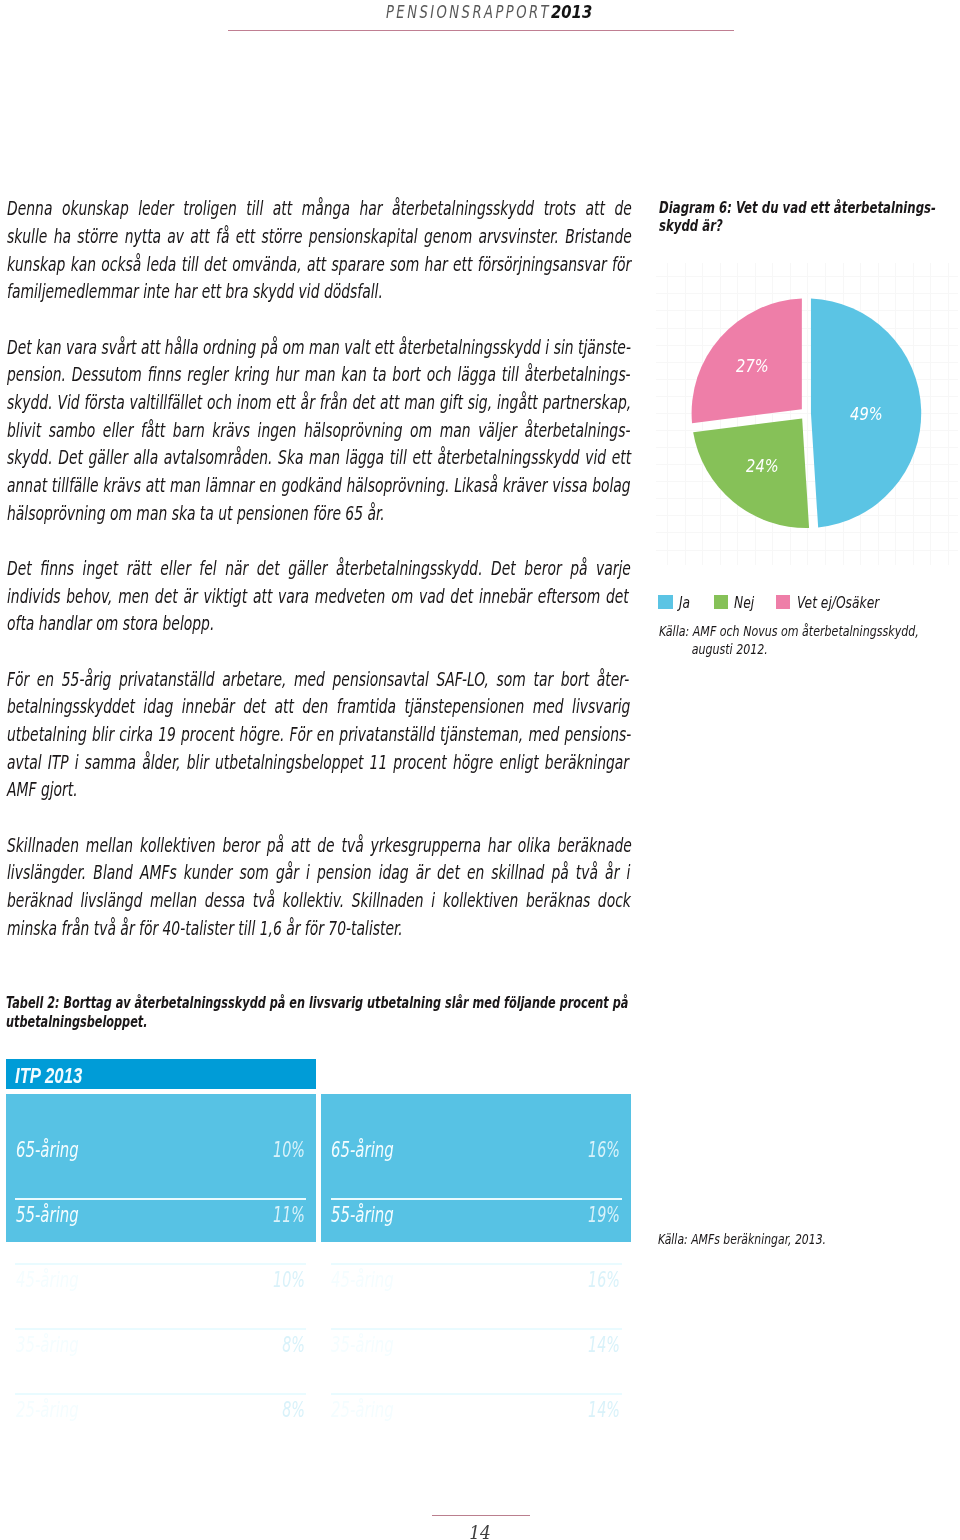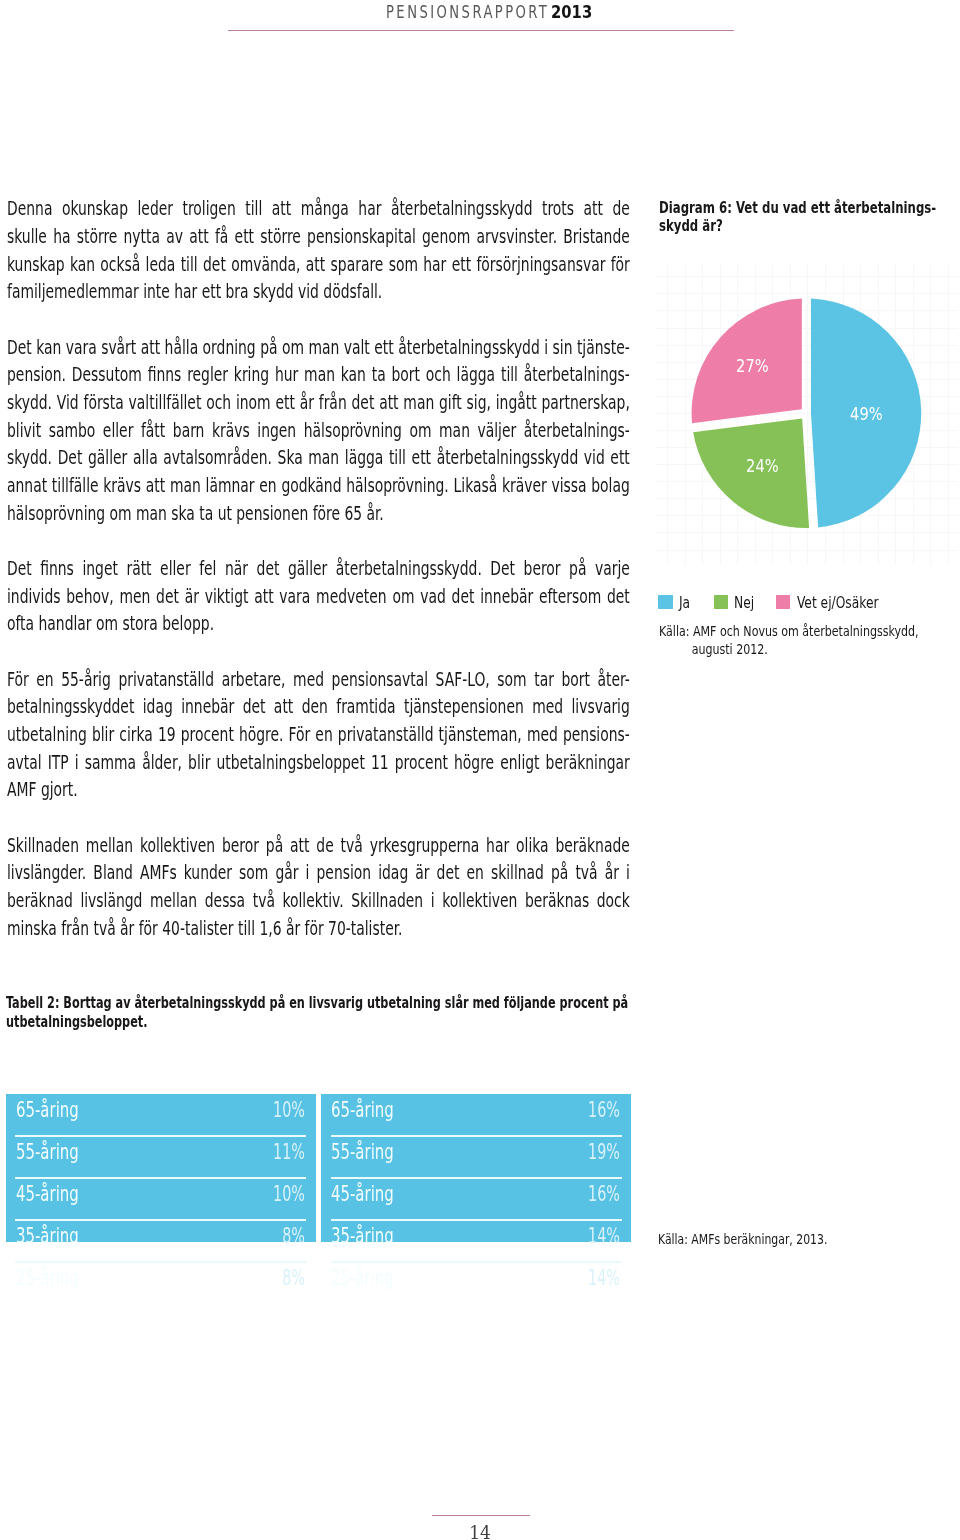--- a/index.html
+++ b/index.html
@@ -1,17 +1,17 @@
 <!DOCTYPE html>
 <html><head>
 <meta charset="utf-8">
 <style>
   html,body{margin:0;padding:0;}
   body{width:960px;height:1540px;background:#ffffff;font-family:"DejaVu Sans Condensed","DejaVu Sans",sans-serif;overflow:hidden;}
-  .page{position:relative;width:960px;height:1540px;}
+  .page{position:relative;width:960px;height:1540px;font-style:italic;}
 
   
   .hdr-text{position:absolute;left:386px;top:2px;height:20px;}
   .hdr-text span{position:absolute;left:0;top:0;font-size:18.3px;line-height:20px;
                  letter-spacing:3.05px;color:#585858;white-space:pre;
                  transform:scaleX(0.8);transform-origin:left top;}
   .hdr-text b{position:absolute;left:164.6px;top:0;font-size:18.3px;line-height:20px;font-weight:bold;
               color:#141414;white-space:pre;transform:scaleX(0.9);transform-origin:left top;}
   .hdr-rule{position:absolute;left:228.3px;top:30.2px;width:505.5px;height:1.3px;background:#c07f92;}
 
@@ -52,21 +52,21 @@
 
   
   .tbl{position:absolute;top:1058.8px;width:309.5px;height:183.7px;}
   .tbl.a{left:6.1px;}
   .tbl.b{left:321.4px;}
   .th{position:absolute;left:0;top:0;width:309.5px;background:#009cd7;height:29.8px;}
   .th span{position:absolute;left:9.2px;top:5.2px;font-size:21.5px;line-height:25px;color:#f2fcff;
            font-weight:bold;font-family:"Liberation Sans",sans-serif;display:block;
            transform:scaleX(0.778);transform-origin:left top;white-space:pre;}
   .tb{position:absolute;left:0;top:34.8px;width:309.5px;height:148.9px;background:#57c2e4;}
-  .tr{height:42px;position:relative;}
+  .tr{height:25px;position:relative;margin-top:40px;}
   .tr .sep{position:absolute;left:9.2px;right:9.2px;top:-0.3px;height:1.6px;background:#e9fbff;}
   .tr:first-child .sep{display:none;}
   .tr .k,.tr .v{position:absolute;top:4.0px;font-size:21px;line-height:25px;color:#f4fdff;white-space:pre;}
   .tr .k{left:9.8px;transform:scaleX(0.79);transform-origin:left top;}
   .tr .v{right:10.9px;transform:scaleX(0.76);transform-origin:right top;color:#d9f2fa;}
 
   #tsource{position:absolute;left:658.2px;top:1229.5px;width:210px;
            transform:scaleX(0.811);transform-origin:left top;}
   #tsource .ln{font-size:14.9px;line-height:18.4px;height:18.4px;color:#1a1718;}
 </style>
@@ -189,20 +189,23 @@
       <div class="ln">Källa: AMF och Novus om återbetalningsskydd,</div>
       <div class="ln i">augusti 2012.</div>
     </div>
 
   <div id="tcap">
       <div class="ln"><span>Tabell 2: Borttag av återbetalningsskydd på en livsvarig utbetalning slår med följande procent på</span></div>
       <div class="ln"><span>utbetalningsbeloppet.</span></div>
     </div>
 
   <div class="tbl a">
+    <div class="th">
+        <span>ITP 2013</span>
+      </div>
     <div class="tb" id="tbody-0">
         <div class="tr">
           <span class="k">65-åring</span>
           <span class="v">10%</span>
         </div>
         <div class="tr">
           <div class="sep"></div>
           <span class="k">55-åring</span>
           <span class="v">11%</span>
         </div>

